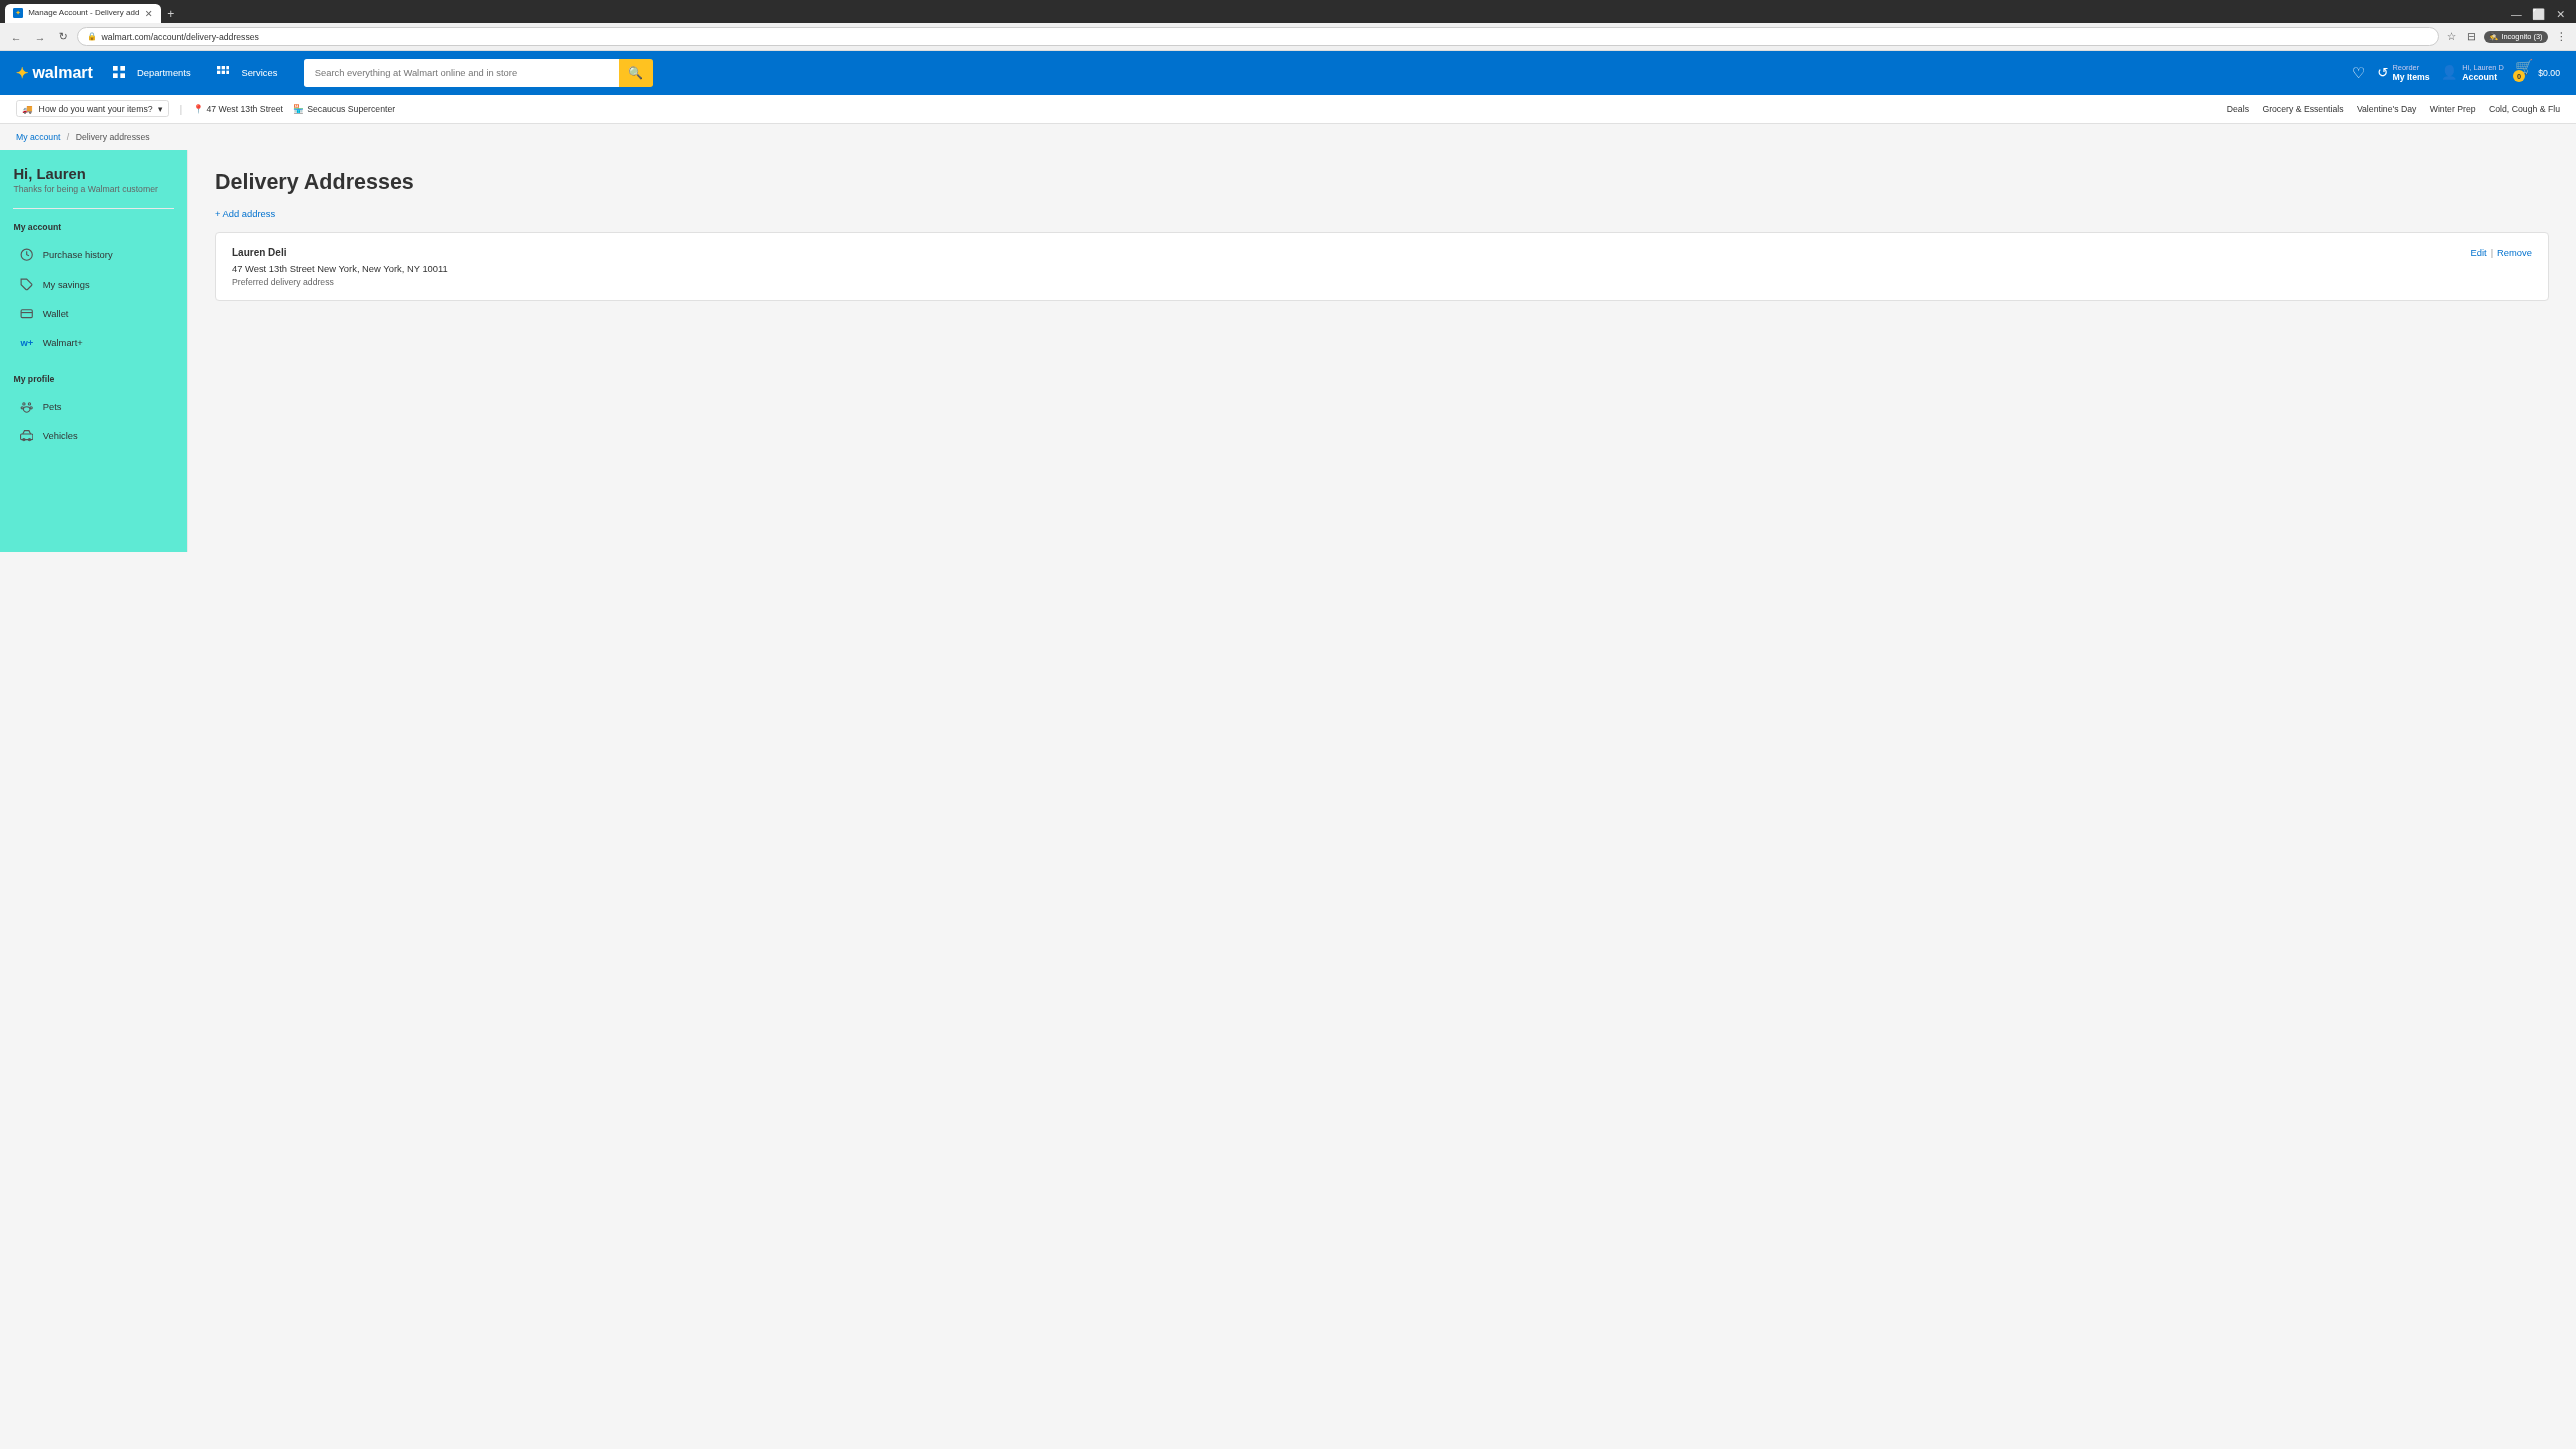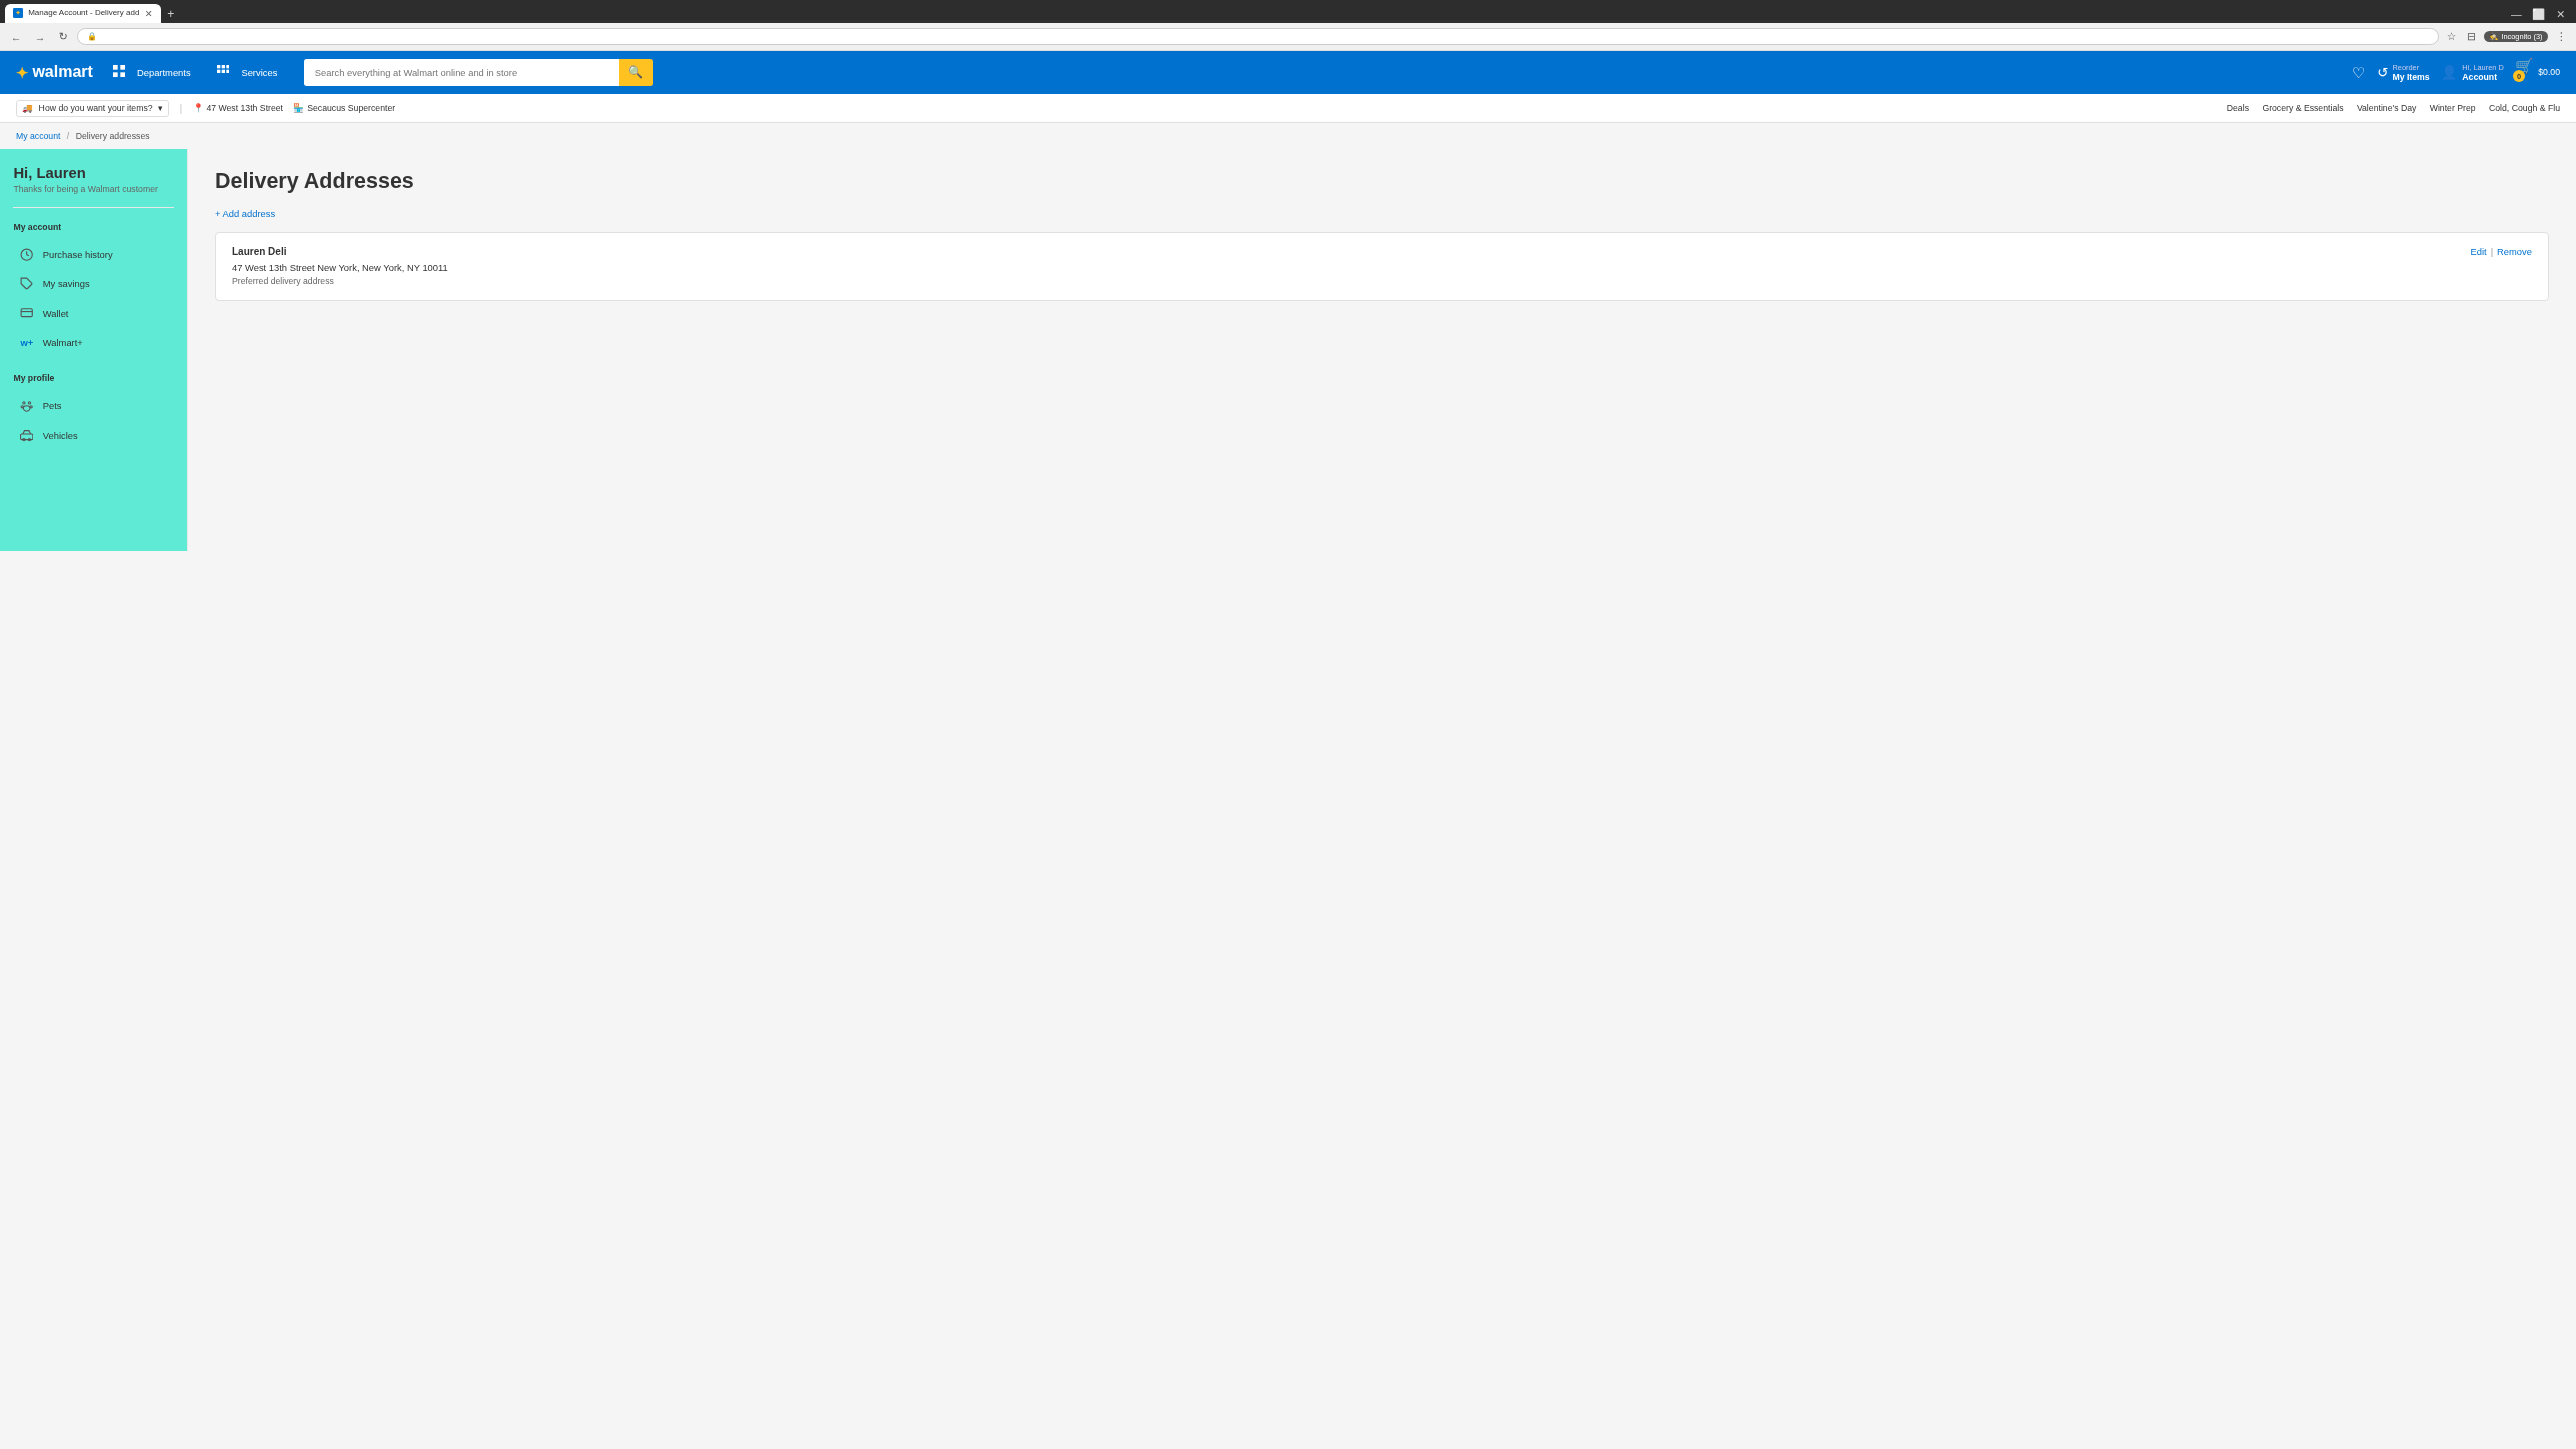--- a/index.html
+++ b/index.html
@@ -98,20 +98,21 @@
     </div>
   </div>
 </div>
 
 <div class="browser-nav">
   <button class="nav-btn">←</button>
   <button class="nav-btn">→</button>
   <button class="nav-btn">↻</button>
   <div class="address-bar">
     <span class="address-bar-icon">🔒</span>
+    <span class="address-bar-text">walmart.com/account/delivery-addresses</span>
   </div>
   <div class="nav-right-icons">
     <span class="nav-right-icon">☆</span>
     <span class="nav-right-icon">⊟</span>
     <div class="incognito-badge">
       <span>🕵</span>
       <span>Incognito (3)</span>
     </div>
     <span class="nav-right-icon">⋮</span>
   </div>

